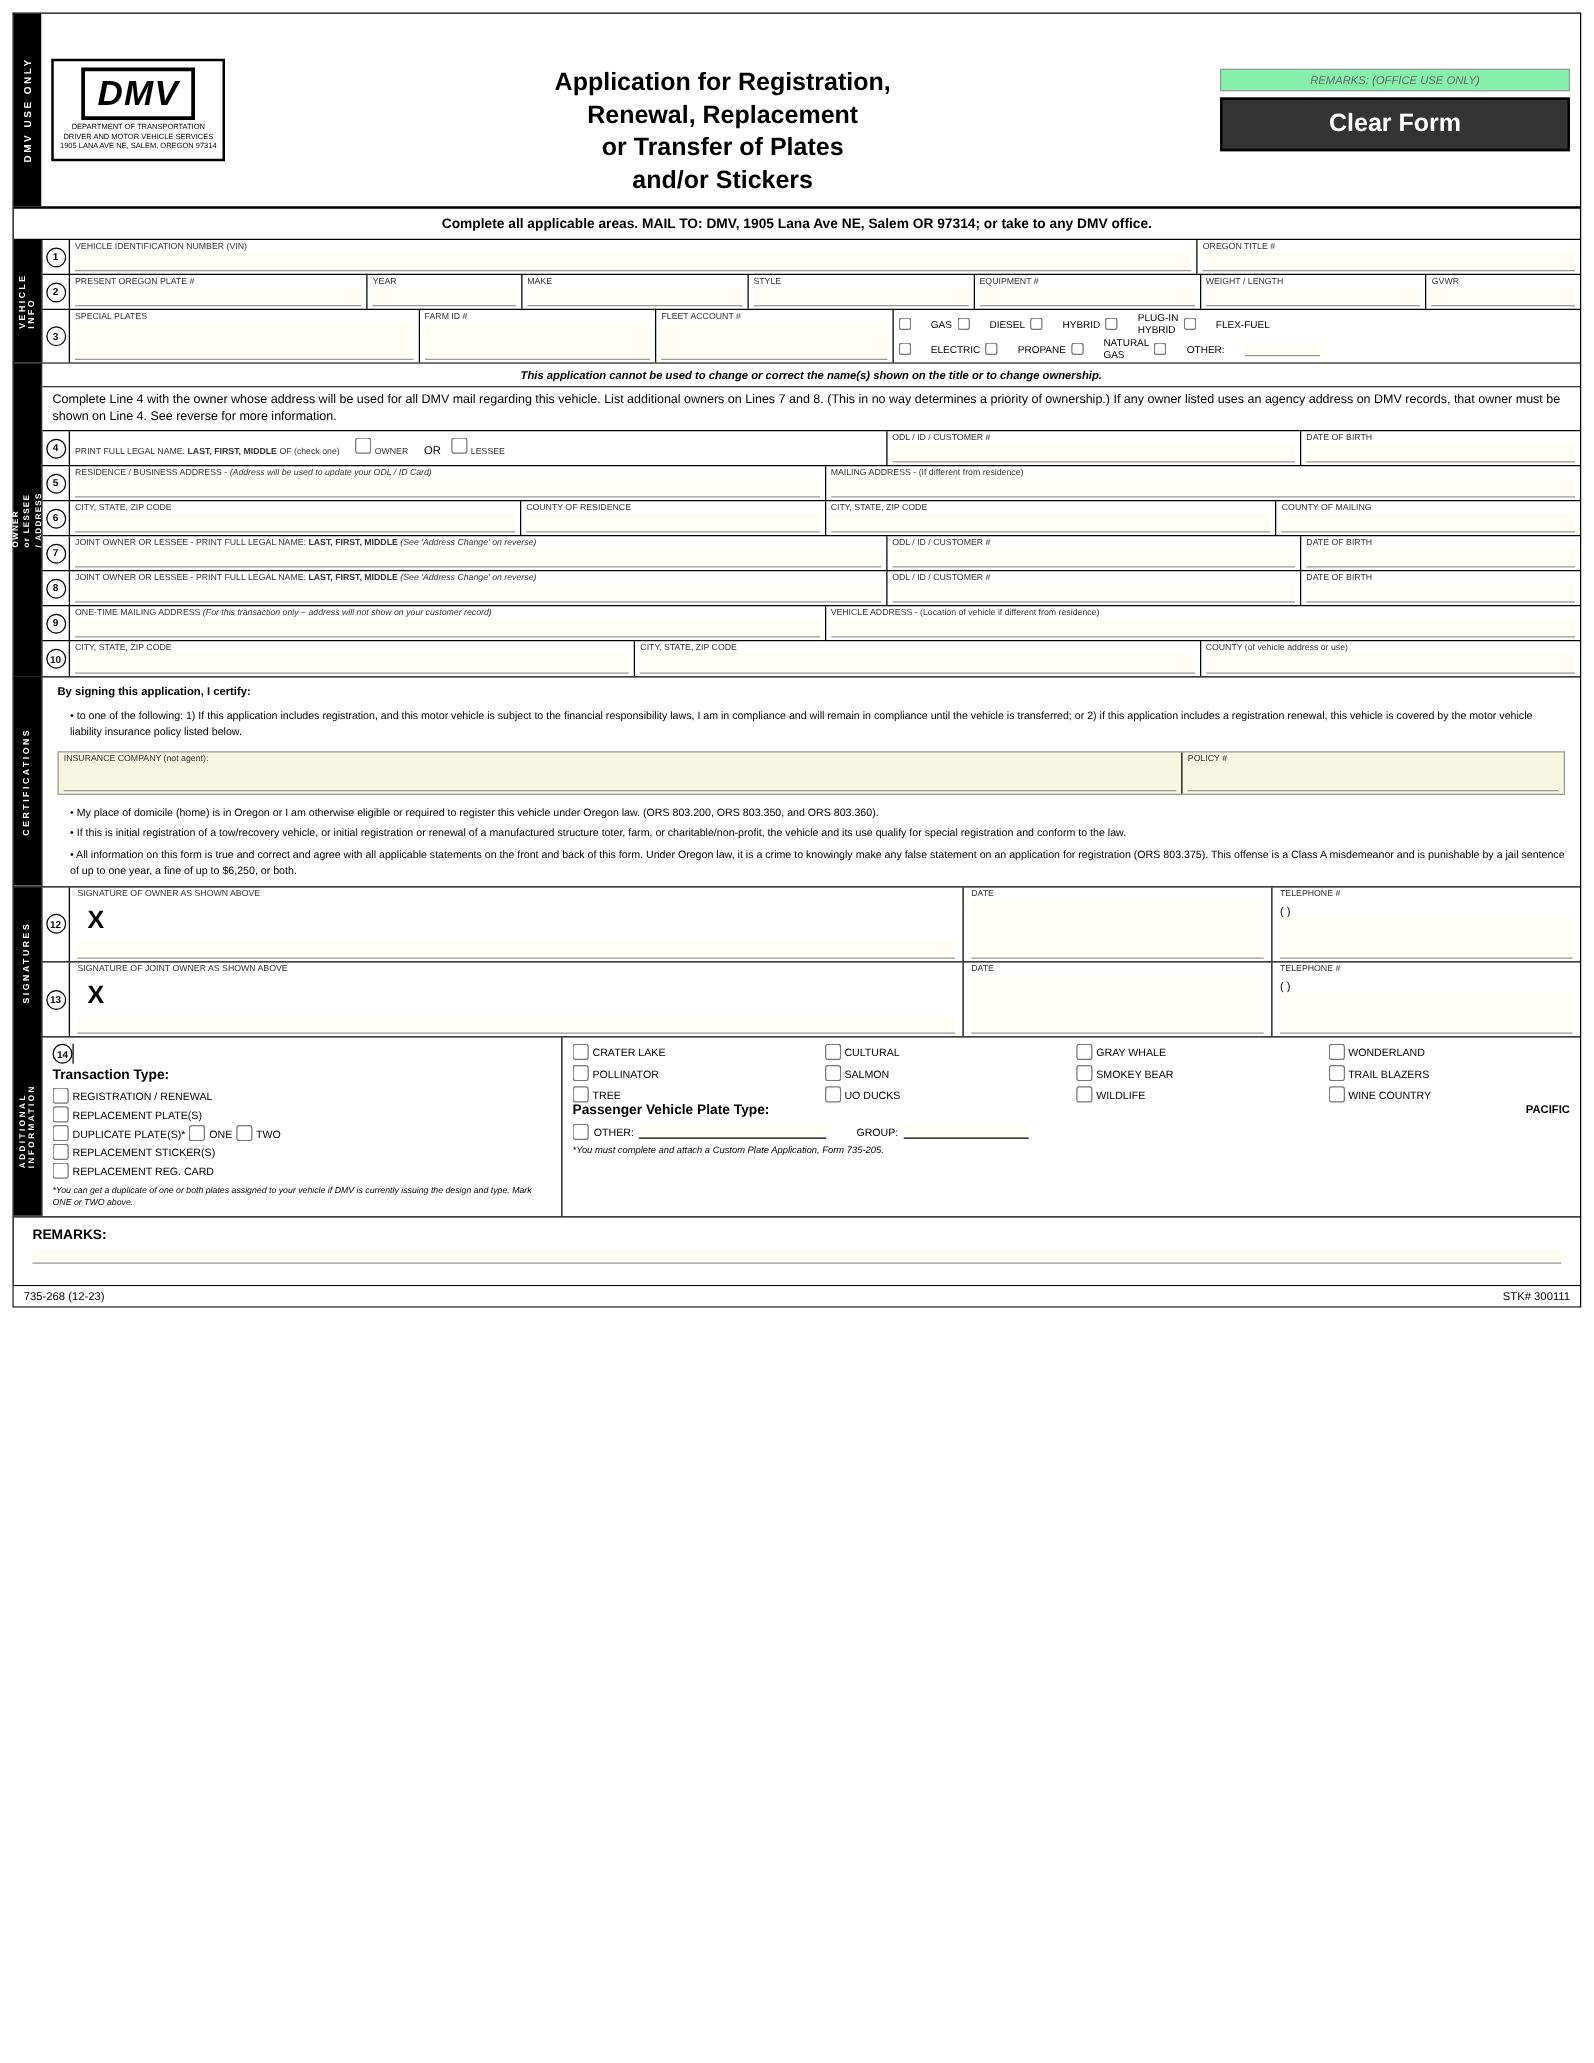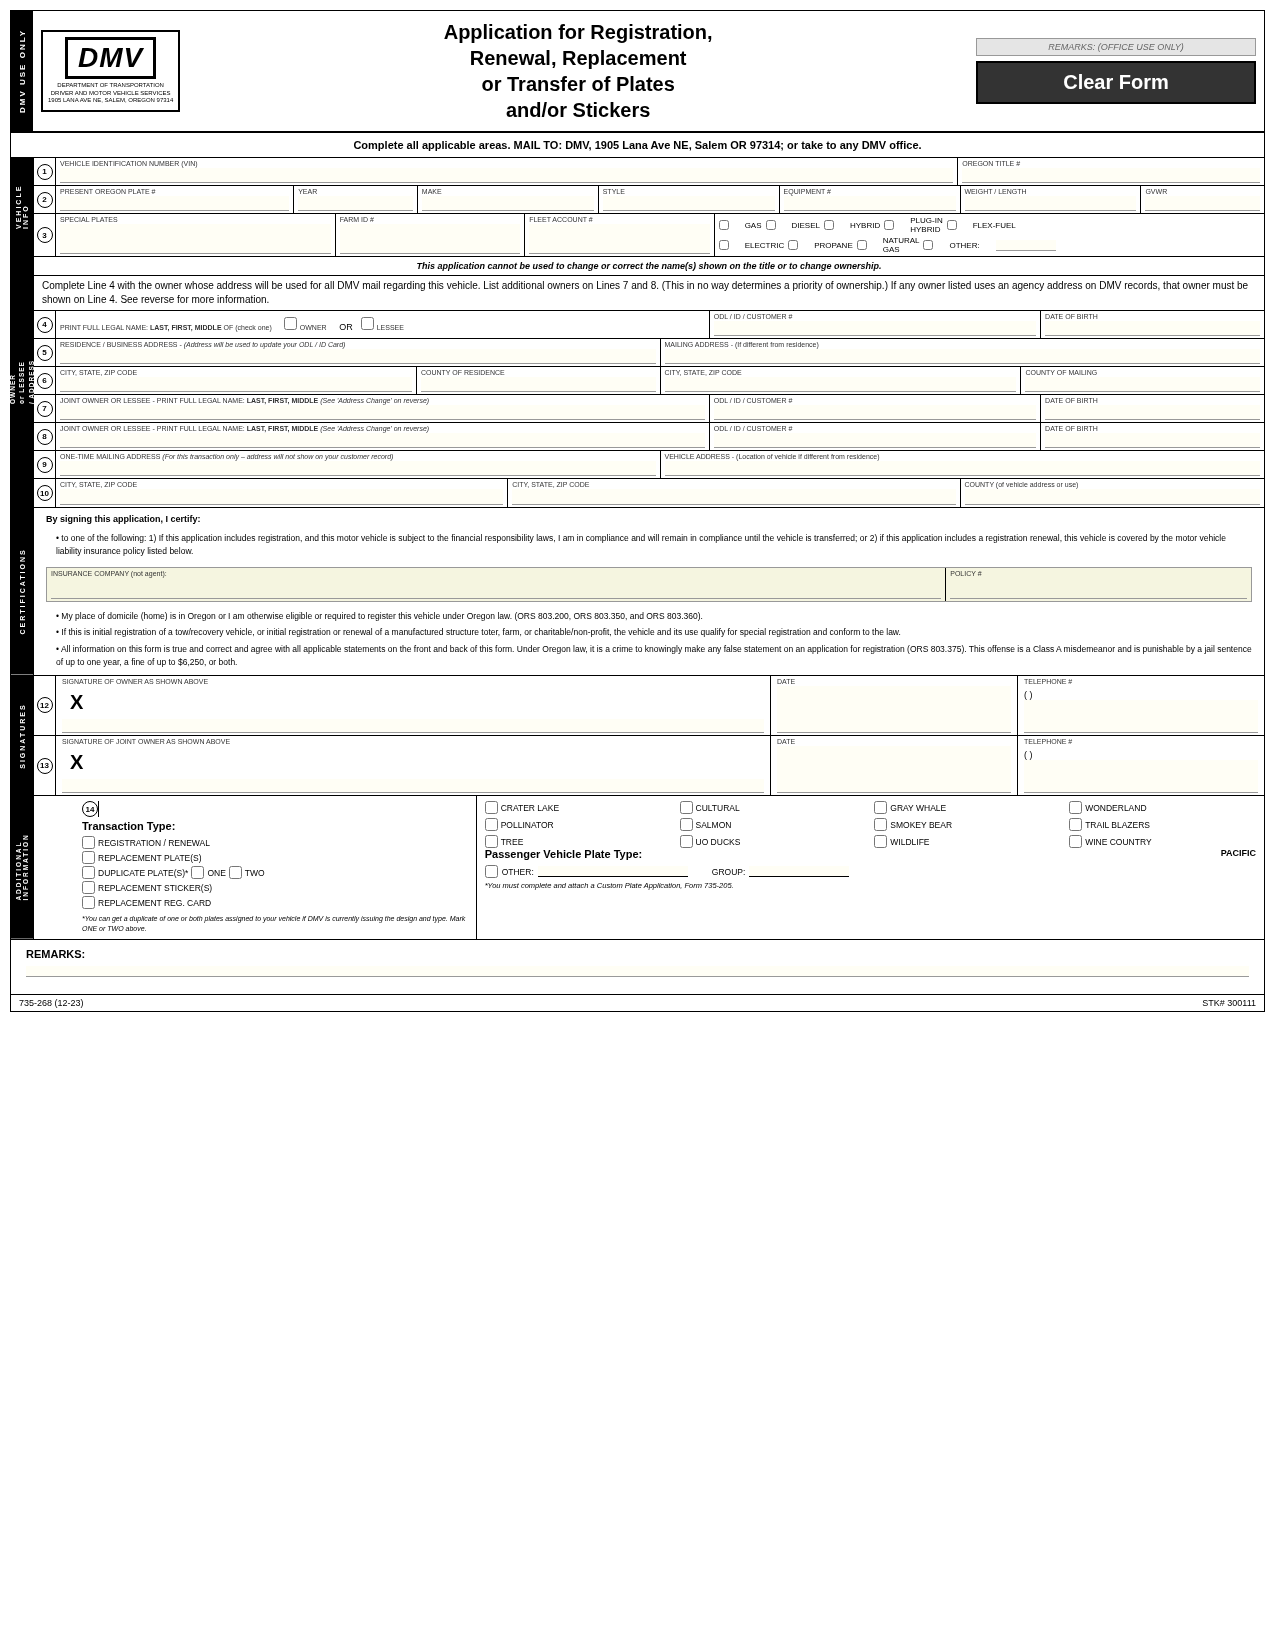--- a/index.html
+++ b/index.html
@@ -68,36 +68,37 @@
     }
     .dmv-dept-text {
       font-size: 6px;
       text-align: center;
       line-height: 1.3;
       margin-top: 3px;
     }
     .header-title {
       flex: 1;
       text-align: center;
+      margin-top: 34px;
     }
     .header-title h1 {
       font-size: 20px;
       font-weight: bold;
       line-height: 1.3;
     }
     .header-right {
       display: flex;
       flex-direction: column;
       align-items: flex-end;
       gap: 5px;
       min-width: 280px;
     }
     .remarks-box {
       border: 1px solid #999;
-      background: #e5e5e5;
+      background: #86efac;
       padding: 3px 8px;
       font-size: 9px;
       font-style: italic;
       width: 100%;
       text-align: center;
       color: #666;
     }
     .clear-form-btn {
       background: #333;
       color: #fff;
@@ -637,21 +638,21 @@
             <div style="font-size:9px; margin-top:4px;">(          )</div>
             <input type="text" class="field-input" style="">
           </div>
         </div>
       </div>
     </div>
 
     <div class="section-row">
       <div class="section-sidebar" style="font-size:6.5px;">ADDITIONAL<br>INFORMATION</div>
       <div class="section-content">
-        <div style="display:flex;margin-left:40px;">
+        <div style="display:flex;">
 
           <div class="transaction-col">
             <div class="row-number" style="width:auto; display:inline-flex; margin-bottom:3px;">
                 <span class="circle-num">14</span>
               </div>
             <div class="transaction-title">Transaction Type:</div>
             <div class="trans-option">
               <input type="checkbox" style="">
               <span>REGISTRATION / RENEWAL</span>
             </div>

